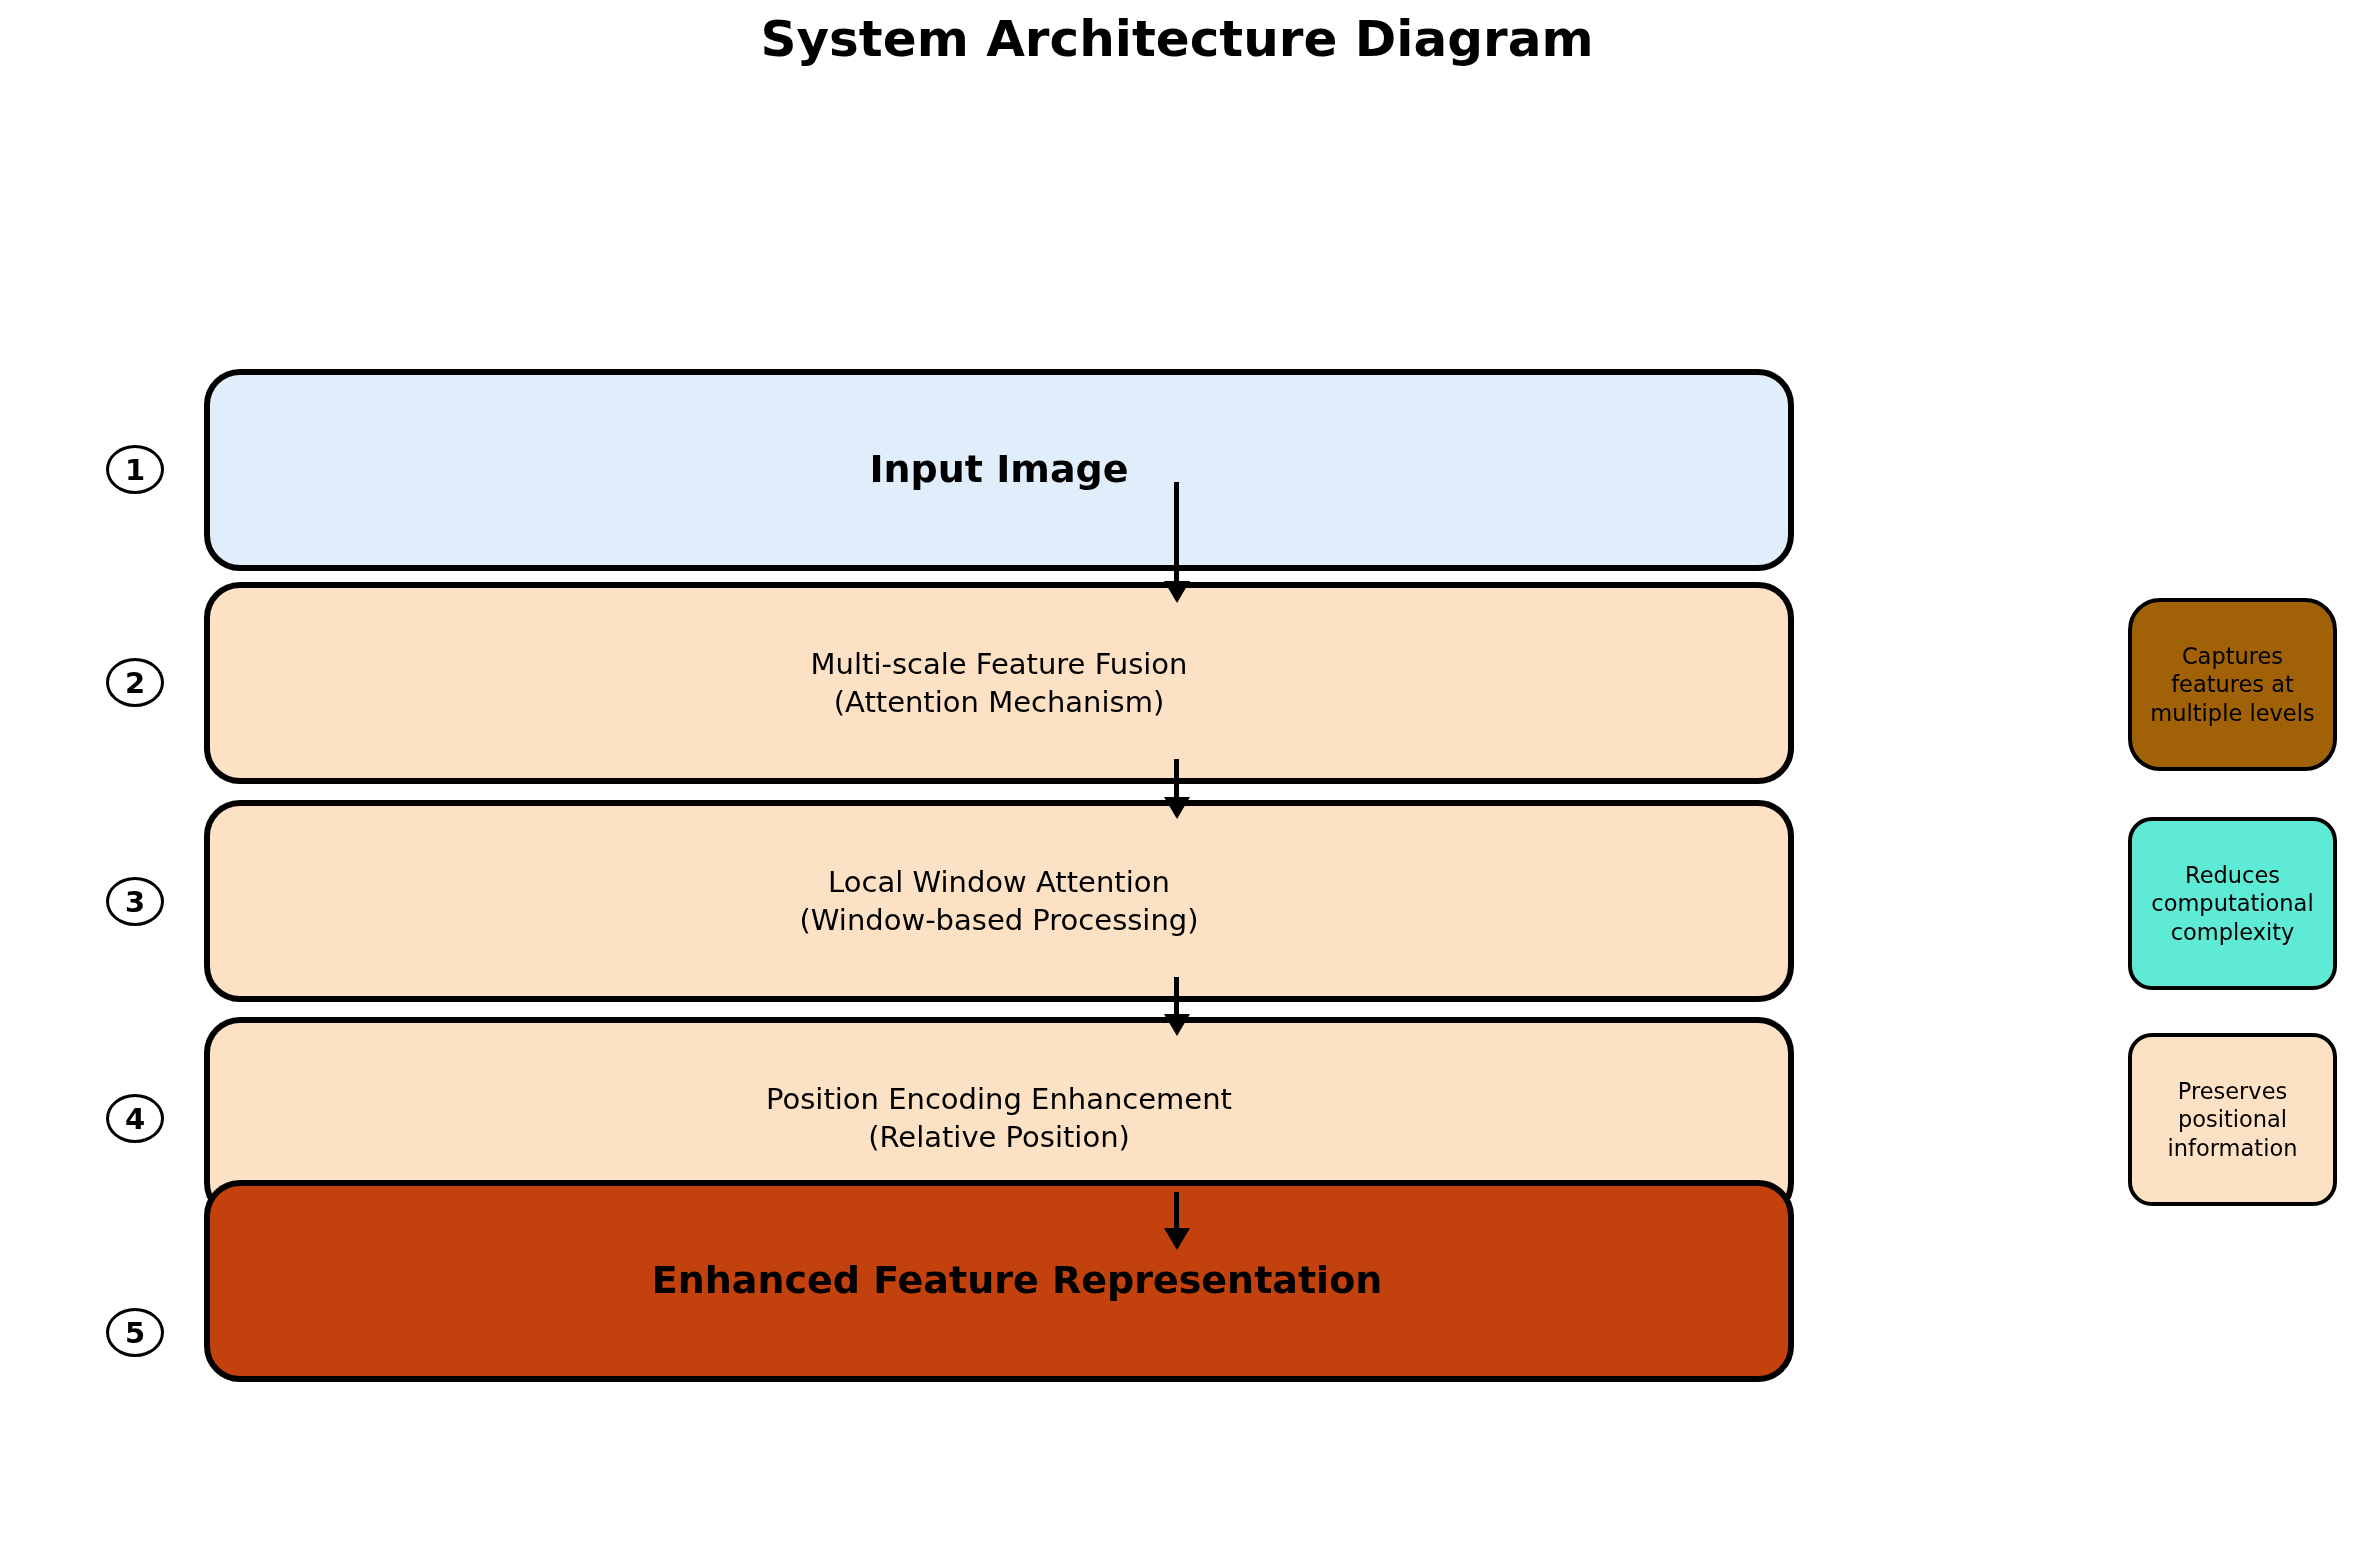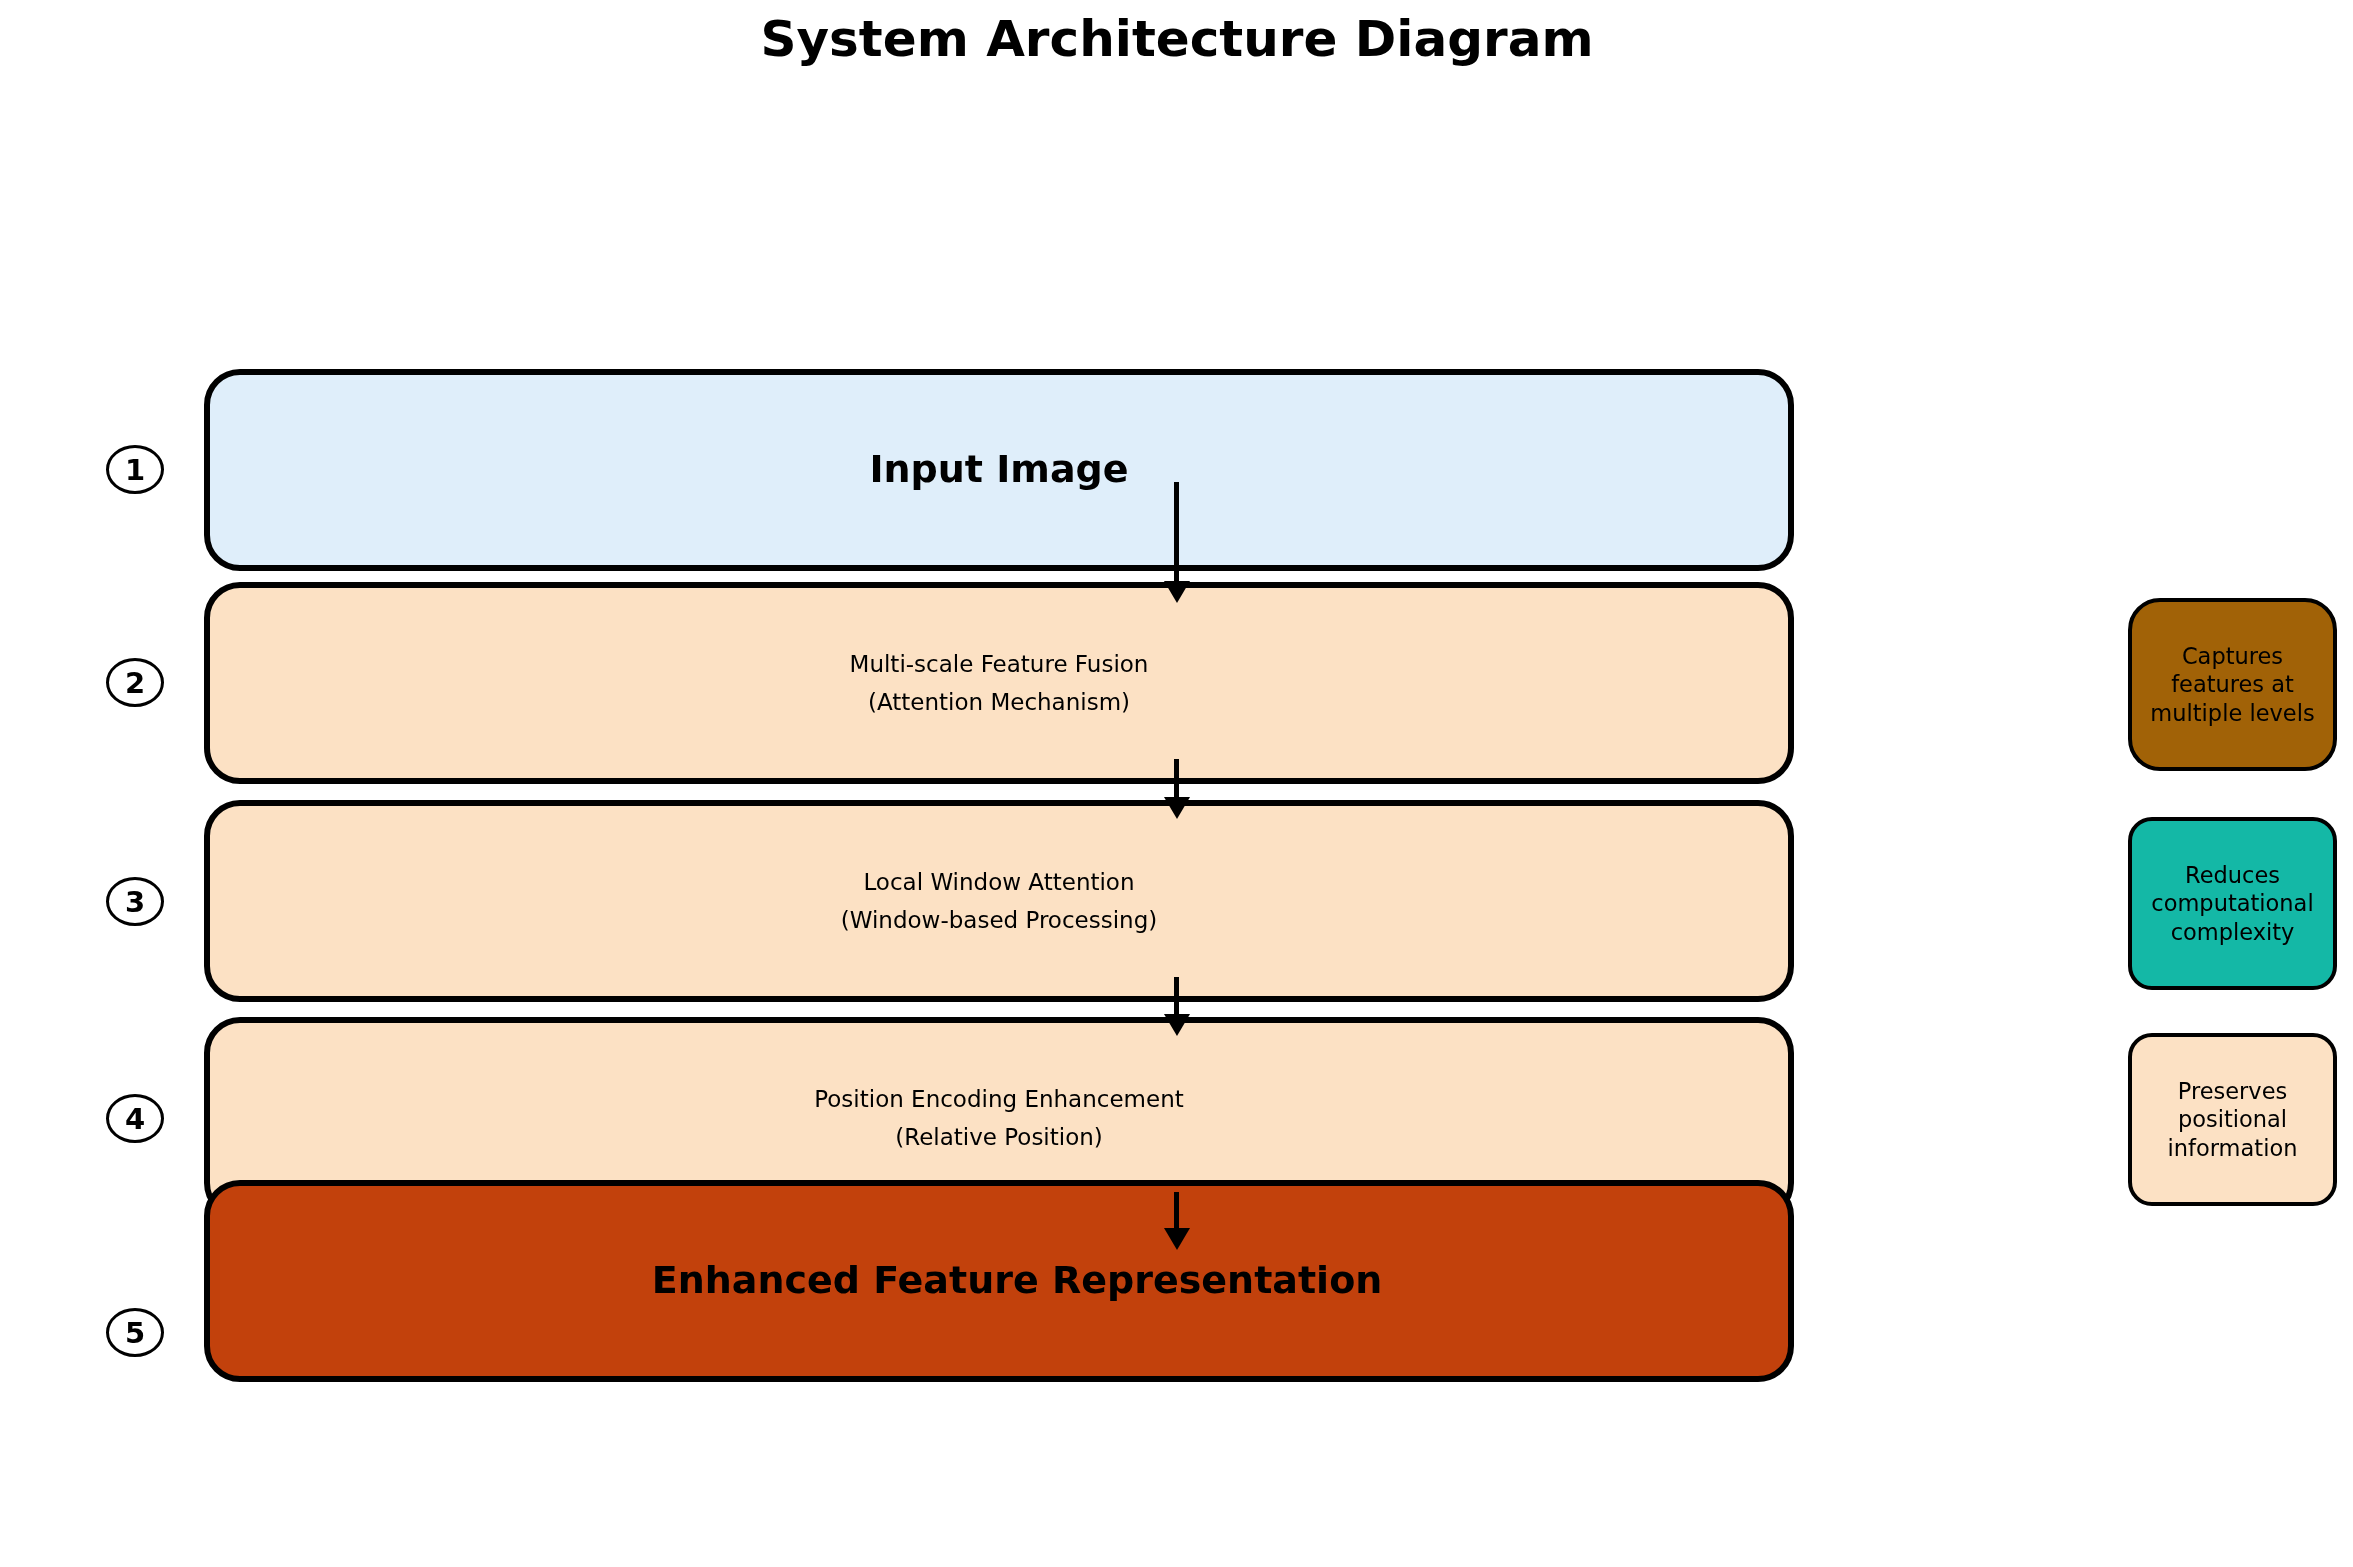--- a/index.html
+++ b/index.html
@@ -32,21 +32,21 @@
     border: 6px solid #000000;
     border-radius: 36px;
     display: flex;
     flex-direction: column;
     align-items: center;
     justify-content: center;
     text-align: center;
     z-index: 10;
   }
   .box-label {
-    font-size: 23px;
+    font-size: 29px;
     line-height: 38px;
   }
   .box-label.bold {
     font-size: 38px;
     font-weight: bold;
     line-height: 1.2;
   }
   .badge {
     position: absolute;
     left: 106px;
@@ -141,21 +141,21 @@
   <div class="box" style="top: 800px; background: rgb(252, 225, 196);">
     <div class="box-label">Local Window Attention</div>
     <div class="box-label">(Window-based Processing)</div>
   </div>
 
   <div class="box" style="top: 1180px; background: #c2410c; padding-left: 36px;">
     <div class="box-label bold">Enhanced Feature Representation</div>
   </div>
 
   <div class="note" style="top: 598px; background: #a16207; border-radius: 32px;">Captures features at multiple levels</div>
-  <div class="note" style="top: 817px; background: #14b8a6;">Reduces computational complexity</div>
+  <div class="note" style="top: 817px; background: #5eead4;">Reduces computational complexity</div>
   <div class="note" style="top: 1033px; background: rgb(252, 225, 196);">Preserves positional information</div>
 
   <div class="arrow" style="top:482px;height:99px"></div>
   <div class="arrow" style="top:759px;height:38px"></div>
   <div class="arrow" style="top:977px;height:37px"></div>
   <div class="arrow" style="top:1192px;height:36px"></div>
 
 </div>
 
 

